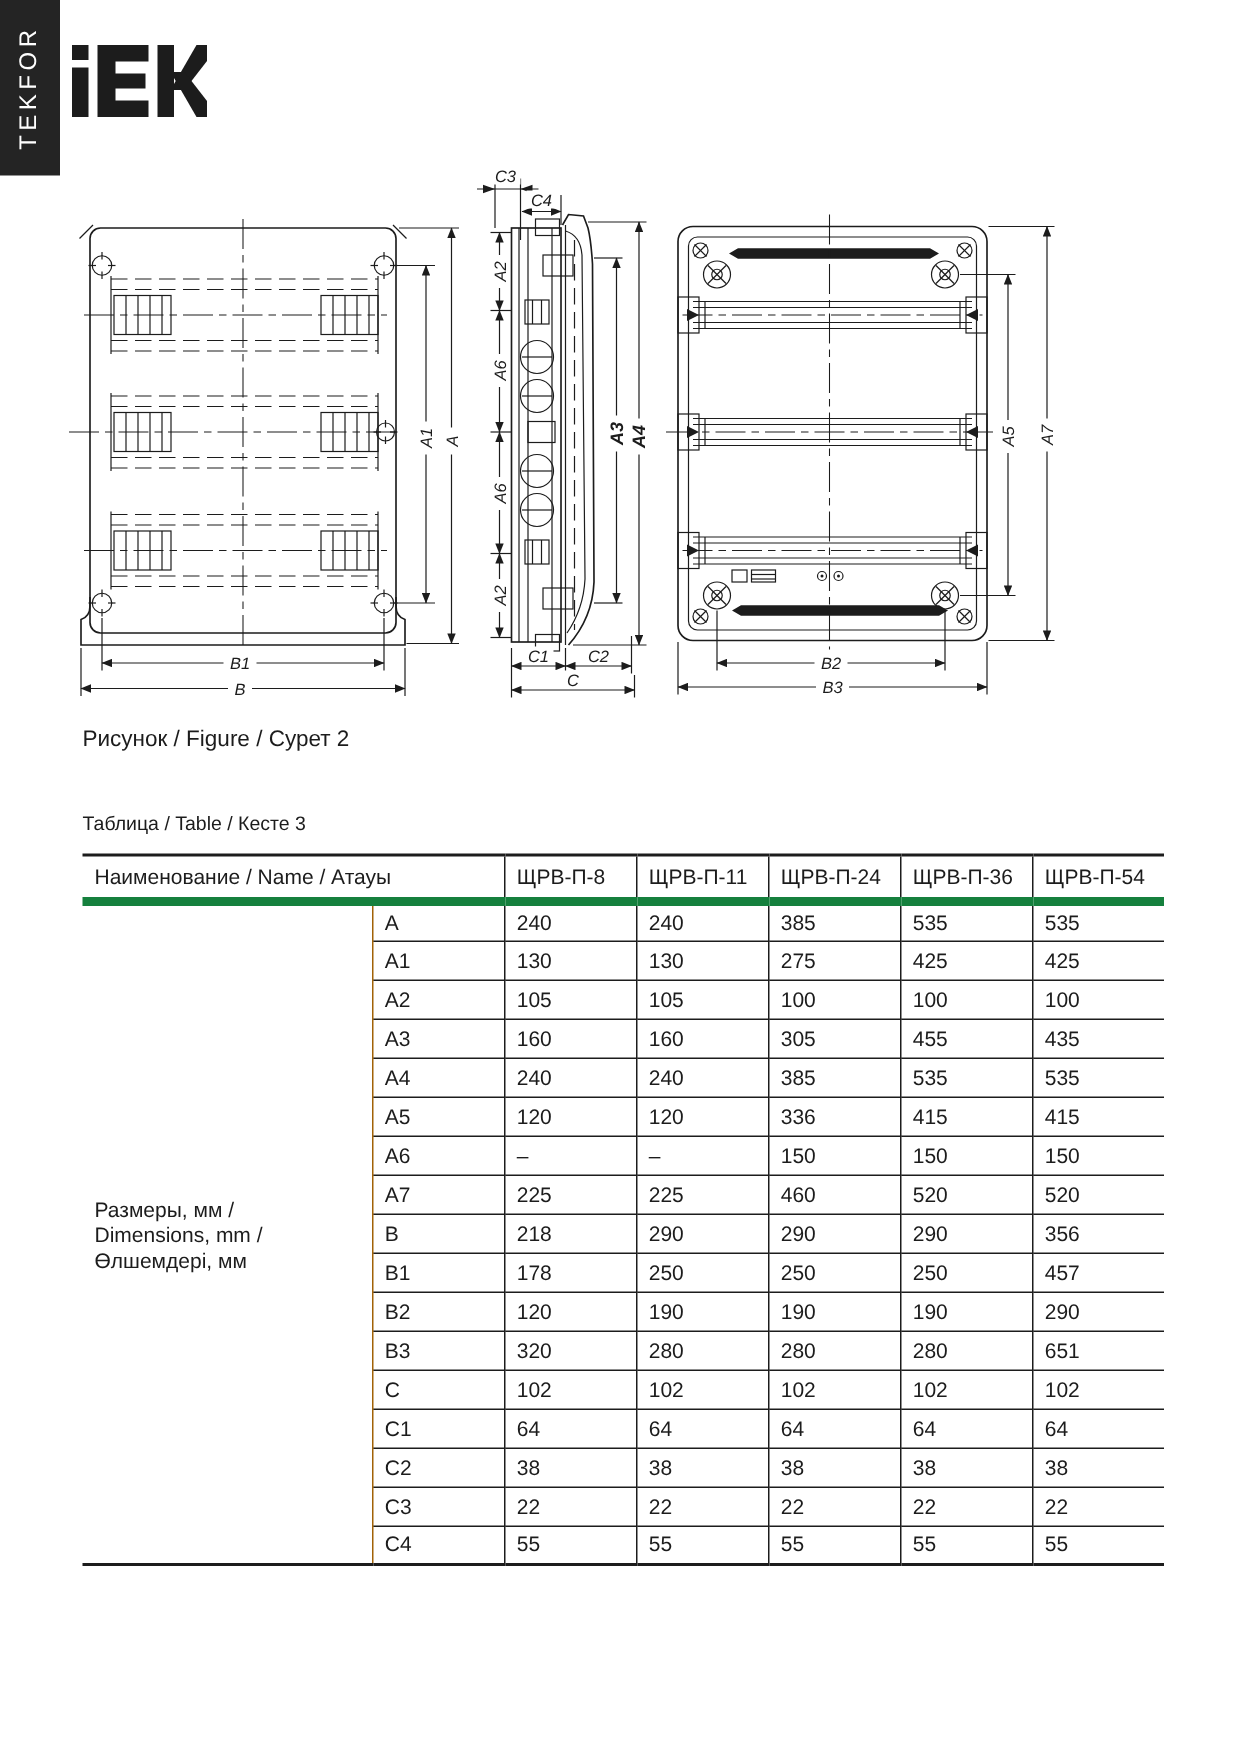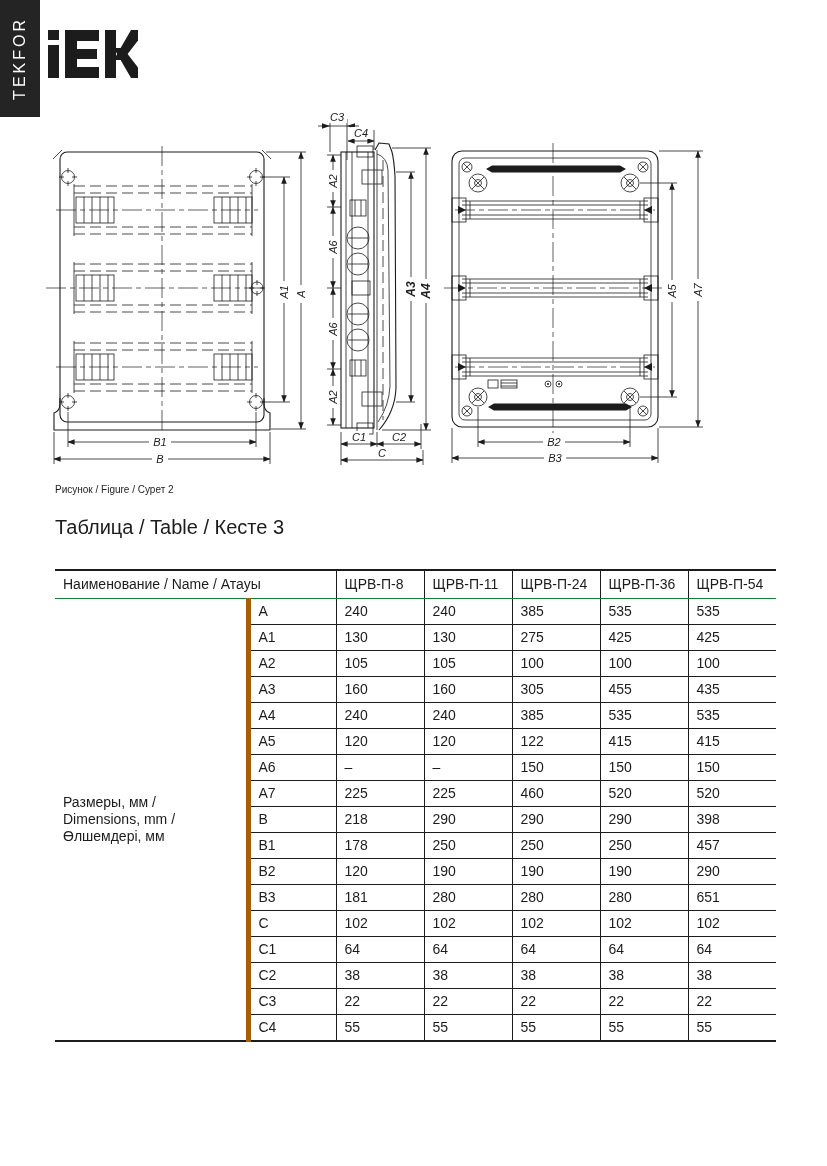--- a/index.html
+++ b/index.html
@@ -8,31 +8,31 @@
 
   .brand-bar{position:absolute;left:0;top:0;width:40px;height:117px;background:#242424;
              display:flex;align-items:center;justify-content:center;}
   .brand-bar span{color:#fff;writing-mode:vertical-rl;transform:rotate(180deg);
                   font-size:16px;letter-spacing:3px;font-weight:400;}
 
   .iek-logo{position:absolute;left:48px;top:30px;width:90px;height:48px;}
 
   .fig-svg{position:absolute;left:0;top:0;width:827px;height:480px;}
 
-  .figure-caption{position:absolute;left:55px;top:484px;font-size:10px;}
-  .table-title{position:absolute;left:55px;top:516px;font-size:20px;}
+  .figure-caption{position:absolute;left:55px;top:484px;font-size:15px;}
+  .table-title{position:absolute;left:55px;top:541px;font-size:13px;}
 
   table.dims{position:absolute;left:55px;top:569px;border-collapse:collapse;
              table-layout:fixed;font-size:14px;line-height:17px;}
   table.dims th{font-weight:400;text-align:left;padding:0 8px;height:27px;
-                border-top:2px solid #1c1c1c;border-bottom:1px solid #15803d;
+                border-top:2px solid #1c1c1c;border-bottom:6px solid #15803d;
                 vertical-align:middle;}
   table.dims th.model-h{border-left:1px solid #1c1c1c;margin-top:18px;}
   table.dims td{padding:0 8px;height:26px;box-sizing:border-box;vertical-align:middle;}
-  td.group-cell{border-bottom:2px solid #1c1c1c;border-right:5px solid #a16207;
+  td.group-cell{border-bottom:2px solid #1c1c1c;border-right:1px solid #a16207;
                 vertical-align:top;padding-top:5px;white-space:pre-line;}
   td.param-cell{border-right:1px solid #1c1c1c;border-bottom:1px solid #1c1c1c;}
   td.value-cell{border-right:1px solid #1c1c1c;border-bottom:1px solid #1c1c1c;}
   td.value-cell:last-child{border-right:none;}
   tbody tr:last-child td.param-cell,
   tbody tr:last-child td.value-cell{border-bottom:2px solid #1c1c1c;}
 
   
   .ln{stroke:#1c1c1c;stroke-width:1.1;fill:none;}
   .th{stroke:#1c1c1c;stroke-width:.8;fill:none;}
@@ -523,21 +523,21 @@
         <td class="value-cell">240</td>
         <td class="value-cell">240</td>
         <td class="value-cell">385</td>
         <td class="value-cell">535</td>
         <td class="value-cell">535</td>
       </tr>
       <tr>
         <td class="param-cell">A5</td>
         <td class="value-cell">120</td>
         <td class="value-cell">120</td>
-        <td class="value-cell">122</td>
+        <td class="value-cell">336</td>
         <td class="value-cell">415</td>
         <td class="value-cell">415</td>
       </tr>
       <tr>
         <td class="param-cell">A6</td>
         <td class="value-cell">–</td>
         <td class="value-cell">–</td>
         <td class="value-cell">150</td>
         <td class="value-cell">150</td>
         <td class="value-cell">150</td>
@@ -549,41 +549,41 @@
         <td class="value-cell">460</td>
         <td class="value-cell">520</td>
         <td class="value-cell">520</td>
       </tr>
       <tr>
         <td class="param-cell">B</td>
         <td class="value-cell">218</td>
         <td class="value-cell">290</td>
         <td class="value-cell">290</td>
         <td class="value-cell">290</td>
-        <td class="value-cell">398</td>
+        <td class="value-cell">356</td>
       </tr>
       <tr>
         <td class="param-cell">B1</td>
         <td class="value-cell">178</td>
         <td class="value-cell">250</td>
         <td class="value-cell">250</td>
         <td class="value-cell">250</td>
         <td class="value-cell">457</td>
       </tr>
       <tr>
         <td class="param-cell">B2</td>
         <td class="value-cell">120</td>
         <td class="value-cell">190</td>
         <td class="value-cell">190</td>
         <td class="value-cell">190</td>
         <td class="value-cell">290</td>
       </tr>
       <tr>
         <td class="param-cell">B3</td>
-        <td class="value-cell">181</td>
+        <td class="value-cell">320</td>
         <td class="value-cell">280</td>
         <td class="value-cell">280</td>
         <td class="value-cell">280</td>
         <td class="value-cell">651</td>
       </tr>
       <tr>
         <td class="param-cell">C</td>
         <td class="value-cell">102</td>
         <td class="value-cell">102</td>
         <td class="value-cell">102</td>

